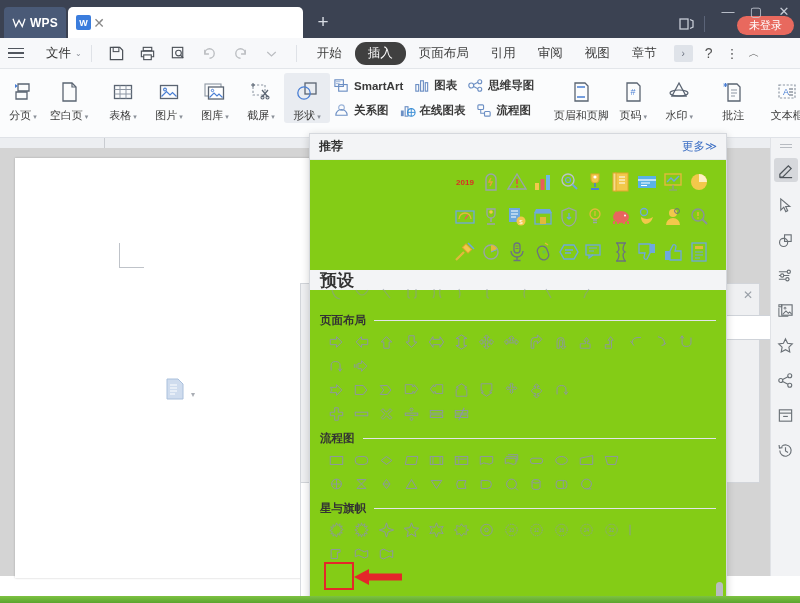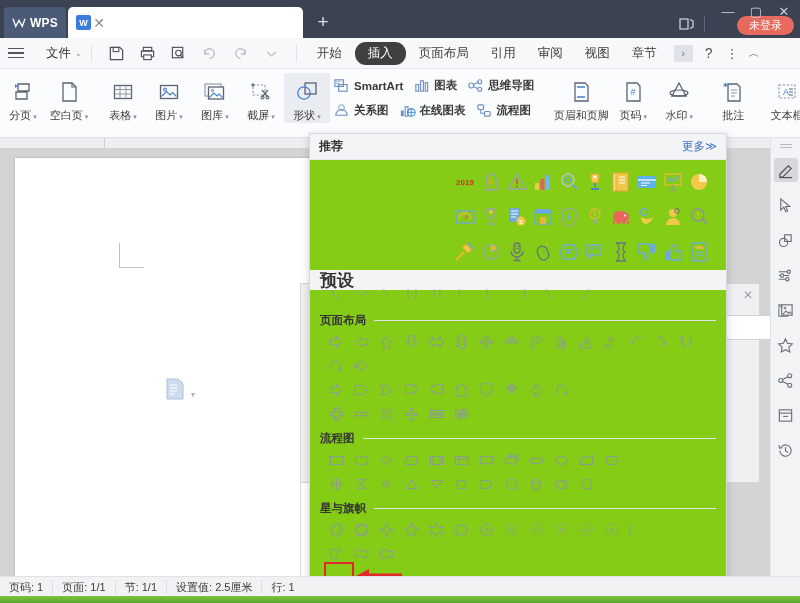--- a/index.html
+++ b/index.html
@@ -1280,22 +1280,15 @@
     </div>
 
     <div class="dd-thumb"></div>
   </div>
 
   <div class="hilite-box"></div>
   <svg class="red-arrow" viewBox="0 0 52 20">
     <path d="M2 10 L17 2 L17 6.5 L50 6.5 L50 13.5 L17 13.5 L17 18 Z" fill="#e4272a"></path>
   </svg>
 
-  <div class="statusbar">
-    <span class="st-item">页码: 1</span>
-    <span class="st-item">页面: 1/1</span>
-    <span class="st-item">节: 1/1</span>
-    <span class="st-item">设置值: 2.5厘米</span>
-    <span class="st-item" style="border-right:none">行: 1</span>
-  </div>
   <div class="greenbar"></div>
 
 </div>
 
 </body></html>

